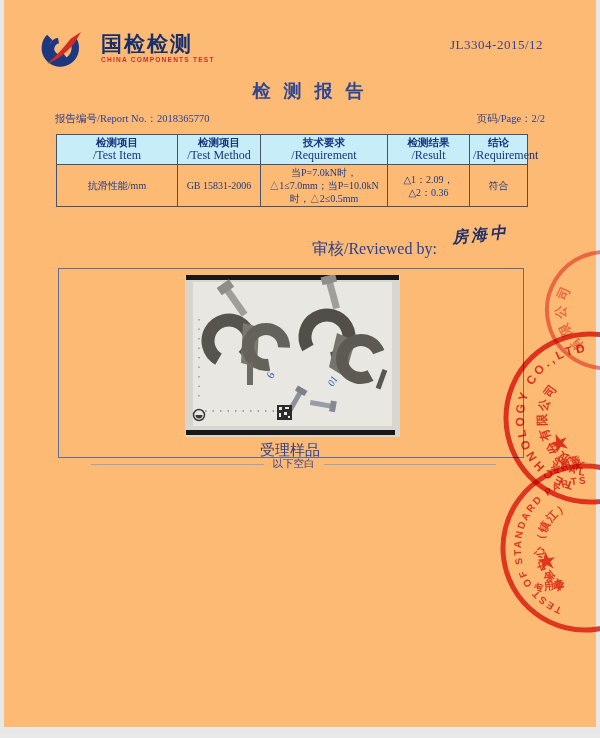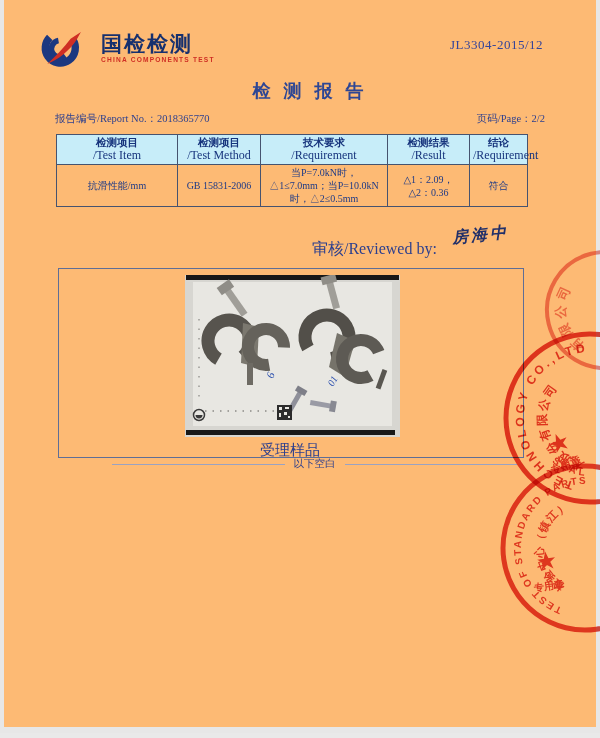--- a/index.html
+++ b/index.html
@@ -31,21 +31,21 @@
   .row2 { height:29px; }
   .req-cell { font-size:9.8px; line-height:1.25; }
   
   .review-label { position:absolute; left:312px; top:239px; font-size:16px; color:#2c3f8e; }
   .signature { position:absolute; left:452px; top:225px; font-size:16px; font-weight:bold; font-style:italic;
                color:#223069; letter-spacing:3px; transform:rotate(-6deg); }
   
   .photo-box { position:absolute; left:58px; top:268px; width:464px; height:188px; border:1px solid #5f6e96; }
   .photo { position:absolute; left:185px; top:275px; width:215px; height:162px; }
   .caption { position:absolute; left:58px; top:441px; width:464px; text-align:center; font-size:15px; color:#2c3f8e; }
-  .blank-row { position:absolute; left:112px; top:457px; width:405px; display:flex; align-items:center; gap:9px; }
+  .blank-row { position:absolute; left:91px; top:457px; width:405px; display:flex; align-items:center; gap:9px; }
   .blank-row .dash { flex:1; height:1px; background:#99a2c3; }
   .blank-note { font-size:10.5px; color:#2c3f8e; white-space:nowrap; }
   
   .stamp { position:absolute; mix-blend-mode:multiply; pointer-events:none; }
   .stamp text { fill:#dc3227; font-family:"Liberation Sans", sans-serif; font-weight:bold; }
 </style>
 </head>
 <body>
 
 <div class="page">

